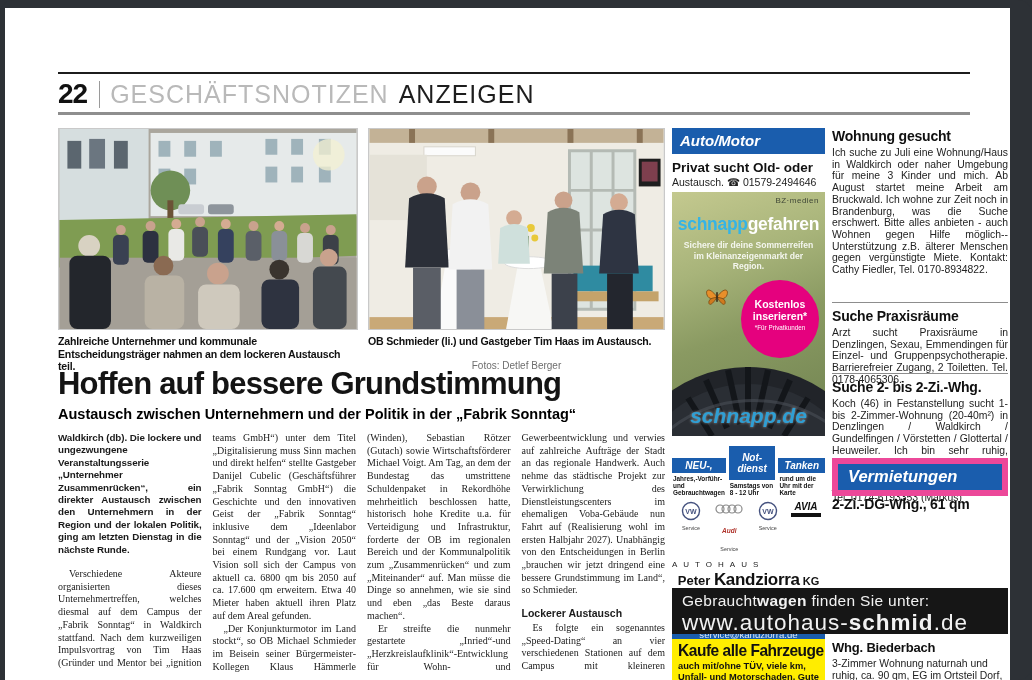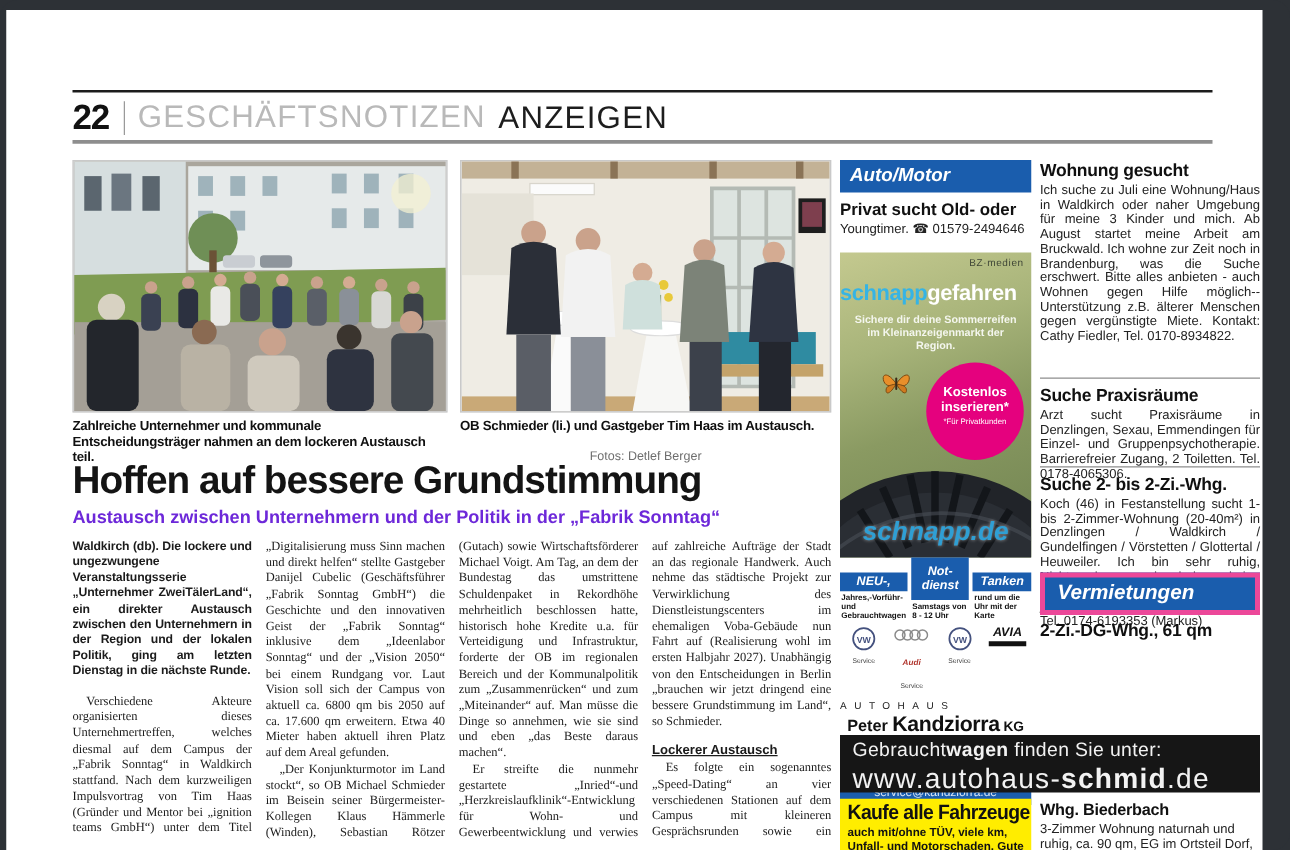--- a/index.html
+++ b/index.html
@@ -30,44 +30,44 @@
   .caption-row { position:absolute; left:53px; top:327px; width:607px; }
   .cap { position:absolute; top:0; font-size:10.6px; font-weight:700; color:#101010; line-height:12.5px; letter-spacing:-0.2px;}
   .cap-left { left:0; width:300px; }
   .cap-right{ left:310px; width:297px; }
   .credit { position:absolute; left:310px; top:25px; width:297px; text-align:center; font-size:10px; color:#6e6e6e; font-weight:400;}
 
   
   .headline { position:absolute; left:53px; top:358px; width:607px;
               font-size:31px; font-weight:800; color:#141414; letter-spacing:-0.8px; }
   .subhead  { position:absolute; left:53px; top:398px; width:607px;
-              font-size:14.5px; font-weight:600; color:#6d28d9; }
+              font-size:14.5px; font-weight:600; color:#000000; }
   .article  { position:absolute; left:53px; top:424px; width:607px; height:248px;
               column-count:4; column-gap:11px; overflow:hidden;
               font-family:"Liberation Serif", serif; font-size:10px; line-height:12.7px;
               text-align:justify; color:#1b1b1b; hyphens:auto; -webkit-hyphens:auto;}
   .article p { margin:0; }
   .article p.indent { text-indent:11px; }
   .lead { font-family:"Liberation Sans", sans-serif; font-weight:700; font-size:9.8px;
           line-height:12.4px; letter-spacing:-0.1px; margin-bottom:12px !important; }
   .crosshead { font-family:"Liberation Sans", sans-serif; font-weight:700; font-size:10.5px;
-               margin:10px 0 2px 0 !important; text-align:left;text-decoration:underline; }
+               margin:10px 0 2px 0 !important; text-align:left; }
 
   
   .adcol { position:absolute; left:667px; top:120px; width:153px; }
   .cat-header { background:#1a5dad; color:#fff; font-style:italic; font-weight:700;
                 font-size:15px; padding:4px 8px 5px 8px; }
   .oldtimer { margin-top:6px; }
   .oldtimer .l1 { font-size:13.5px; font-weight:700; color:#111; }
   .oldtimer .l2 { font-size:10.5px; color:#222; margin-top:1px; }
 
-  .schnapp { position:absolute; left:0; top:74px; width:153px; height:244px; overflow:hidden;
+  .schnapp { position:absolute; left:0; top:64px; width:153px; height:244px; overflow:hidden;
              background:linear-gradient(160deg,#c4c98f 0%,#a8b47a 30%,#8a9a62 55%,#6f8250 100%);}
   .schnapp .bzm { position:absolute; right:6px; top:4px; font-size:8px; color:#3f4636; letter-spacing:.5px;}
-  .schnapp .title { position:absolute; left:0; top:22px; width:100%; text-align:left;
+  .schnapp .title { position:absolute; left:0; top:22px; width:100%; text-align:center;
                     font-size:17.5px; font-weight:800; letter-spacing:-0.3px;}
   .schnapp .title .brand { color:#35b4e5; }
   .schnapp .title .rest  { color:#ffffff; }
   .schnapp .tagline { position:absolute; left:8px; top:48px; width:137px; text-align:center;
                       font-size:8.6px; font-weight:700; color:#f4f6ee; line-height:10.5px;}
   .badge { position:absolute; right:6px; top:88px; width:78px; height:78px; border-radius:50%;
            background:#e5017e; color:#fff; text-align:center; padding-top:18px;}
   .badge .b1 { font-size:10.5px; font-weight:800; }
   .badge .b2 { font-size:10.5px; font-weight:800; }
   .badge .b3 { font-size:6.3px; margin-top:2px; }
@@ -112,21 +112,21 @@
                transform:scaleX(.94); transform-origin:left; white-space:nowrap;}
   .kaufe .k2 { font-size:9.3px; font-weight:700; color:#111; line-height:10.6px; margin-top:1px;}
 
   
   .clsec { position:absolute; left:827px; width:176px; }
   .clsec h3 { font-size:14px; font-weight:800; color:#101010; margin-bottom:3px; letter-spacing:-0.2px;}
   .clsec .body { font-size:10.4px; line-height:11.7px; color:#222; text-align:justify; hyphens:auto;}
   .clsec .tel  { font-size:10.4px; line-height:11.7px; color:#222; }
   .cl-div { border-top:1px solid #8d8d8d; padding-top:5px; }
   .verm-header { position:absolute; left:827px; top:450px; width:176px;
-                 background:#1a5dad; border:4px solid #ec4899; color:#fff;
+                 background:#1a5dad; border:6px solid #ec4899; color:#fff;
                  font-style:italic; font-weight:800; font-size:16.5px; padding:3px 10px 4px 10px;}
 </style>
 </head>
 <body>
 
 <div class="frame">
   <div class="page">
 
     <div class="mast-rule-top"></div>
     <div class="masthead">
@@ -240,35 +240,35 @@
     <div class="caption-row">
       <div class="cap cap-left">Zahlreiche Unternehmer und kommunale Entscheidungsträger nahmen an dem lockeren Austausch teil.</div>
       <div class="cap cap-right">OB Schmieder (li.) und Gastgeber Tim Haas im Austausch.</div>
       <div class="credit">Fotos: Detlef Berger</div>
     </div>
 
     <h1 class="headline">Hoffen auf bessere Grundstimmung</h1>
     <h2 class="subhead">Austausch zwischen Unternehmern und der Politik in der „Fabrik Sonntag“</h2>
 
     <div class="article">
-      <p class="lead">Waldkirch (db). Die lockere und ungezwungene Veranstaltungsserie „Unternehmer ZweiTälerLand“, ein direkter Austausch zwischen den Unternehmern in der Region und der lokalen Politik, ging am letzten Dienstag in die nächste Runde.</p>
+      <p class="lead">Waldkirch (db). Die lockere und ungezwungene Veranstaltungsserie „Unternehmer Zusammenrücken“, ein direkter Austausch zwischen den Unternehmern in der Region und der lokalen Politik, ging am letzten Dienstag in die nächste Runde.</p>
       <p class="indent">Verschiedene Akteure organisierten dieses Unternehmertreffen, welches diesmal auf dem Campus der „Fabrik Sonntag“ in Waldkirch stattfand. Nach dem kurzweiligen Impulsvortrag von Tim Haas (Gründer und Mentor bei „ignition teams GmbH“) unter dem Titel „Digitalisierung muss Sinn machen und direkt helfen“ stellte Gastgeber Danijel Cubelic (Geschäftsführer „Fabrik Sonntag GmbH“) die Geschichte und den innovativen Geist der „Fabrik Sonntag“ inklusive dem „Ideenlabor Sonntag“ und der „Vision 2050“ bei einem Rundgang vor. Laut Vision soll sich der Campus von aktuell ca. 6800 qm bis 2050 auf ca. 17.600 qm erweitern. Etwa 40 Mieter haben aktuell ihren Platz auf dem Areal gefunden.</p>
       <p class="indent">„Der Konjunkturmotor im Land stockt“, so OB Michael Schmieder im Beisein seiner Bürgermeister-Kollegen Klaus Hämmerle (Winden), Sebastian Rötzer (Gutach) sowie Wirtschaftsförderer Michael Voigt. Am Tag, an dem der Bundestag das umstrittene Schuldenpaket in Rekordhöhe mehrheitlich beschlossen hatte, historisch hohe Kredite u.a. für Verteidigung und Infrastruktur, forderte der OB im regionalen Bereich und der Kommunalpolitik zum „Zusammenrücken“ und zum „Miteinander“ auf. Man müsse die Dinge so annehmen, wie sie sind und eben „das Beste daraus machen“.</p>
       <p class="indent">Er streifte die nunmehr gestartete „Inried“-und „Herzkreislaufklinik“-Entwicklung für Wohn- und Gewerbeentwicklung und verwies auf zahlreiche Aufträge der Stadt an das regionale Handwerk. Auch nehme das städtische Projekt zur Verwirklichung des Dienstleistungscenters im ehemaligen Voba-Gebäude nun Fahrt auf (Realisierung wohl im ersten Halbjahr 2027). Unabhängig von den Entscheidungen in Berlin „brauchen wir jetzt dringend eine bessere Grundstimmung im Land“, so Schmieder.</p>
       <p class="crosshead">Lockerer Austausch</p>
       <p class="indent">Es folgte ein sogenanntes „Speed-Dating“ an vier verschiedenen Stationen auf dem Campus mit kleineren Gesprächsrunden sowie ein gemeinsamer Austausch zum Ausklang bei Speis und Trank. Der direkte Austausch und das persönliche Gespräch standen bei allen Formaten im Mittelpunkt. Ferner wurden Spenden für das Projekt „Zuversicht ZTL“ des lokalen Rotary-Clubs im Elztal gesammelt.</p>
     </div>
 
     <div class="adcol">
       <div class="cat-header">Auto/Motor</div>
 
       <div class="oldtimer">
         <div class="l1">Privat sucht Old- oder</div>
         <div class="l2">
-          <span>Youngtimer.</span>
+          <span>Austausch.</span>
           <span>☎</span>
           <span>01579-2494646</span>
         </div>
       </div>
 
       <div class="schnapp">
         <div class="bzm">BZ·medien</div>
         <div class="title"><span class="brand">schnapp</span><span class="rest">gefahren</span></div>
         <div class="tagline">Sichere dir deine Sommerreifen im Kleinanzeigenmarkt der Region.</div>
         <svg class="butterfly" viewBox="0 0 26 26">

